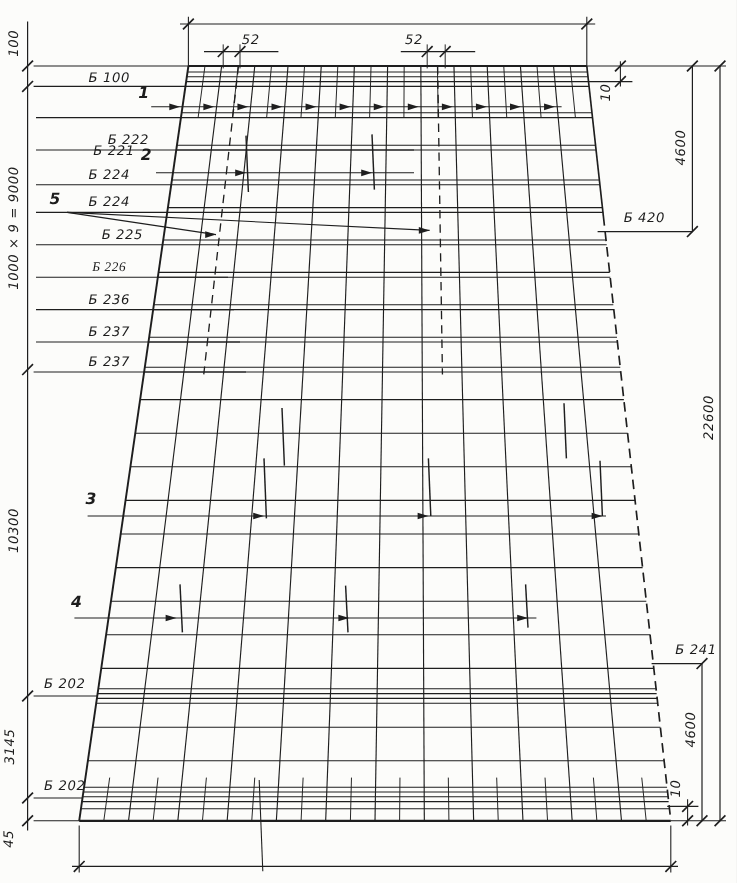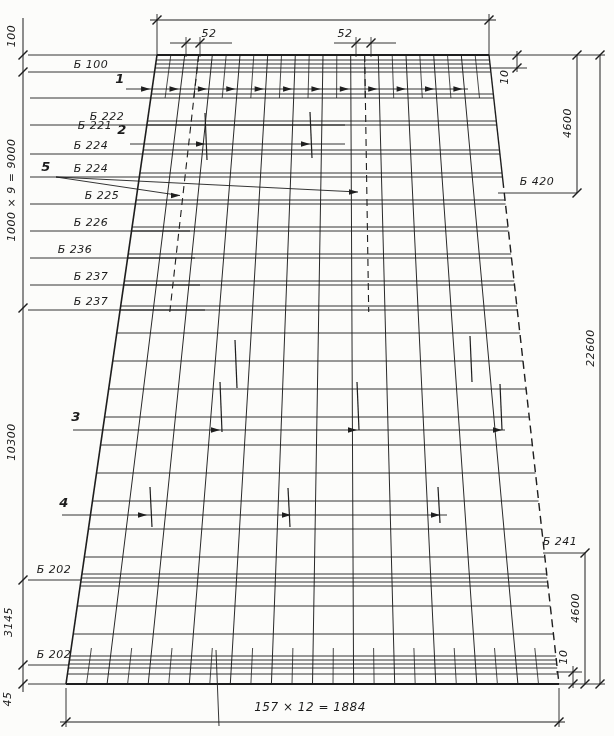--- a/index.html
+++ b/index.html
@@ -211,43 +211,42 @@
 
   <div class="lbl" style="left:197px;top:28px;width:24px;">52</div>
   <div class="lbl" style="left:333px;top:28px;width:24px;">52</div>
 
   <div class="lbl" style="left:72px;top:59px;width:38px;">Б 100</div>
   <div class="lbl" style="left:76px;top:84px;width:38px;margin-top:36px;">Б 221</div>
   <div class="lbl" style="left:88px;top:111px;width:38px;">Б 222</div>
   <div class="lbl" style="left:72px;top:140px;width:38px;">Б 224</div>
   <div class="lbl" style="left:72px;top:163px;width:38px;">Б 224</div>
   <div class="lbl" style="left:83px;top:190px;width:38px;">Б 225</div>
-  <div class="lbl" style="left:72px;top:217px;width:38px;">Б 226</div>
-  <div class="lbl" style="left:56px;top:244px;width:38px;">Б 236</div>
+  <div class="lbl" style="left:72px;top:217px;width:38px;font-family:Liberation Serif, serif;">Б 226</div>
+  <div class="lbl" style="left:72px;top:244px;width:38px;">Б 236</div>
   <div class="lbl" style="left:72px;top:271px;width:38px;">Б 237</div>
   <div class="lbl" style="left:72px;top:296px;width:38px;">Б 237</div>
 
   <div class="lbl" style="left:34px;top:564px;width:40px;">Б 202</div>
   <div class="lbl" style="left:34px;top:649px;width:40px;">Б 202</div>
 
   <div class="lbl" style="left:515px;top:176px;width:44px;">Б 420</div>
-  <div class="lbl" style="left:540px;top:536px;width:40px;">Б 241</div>
+  <div class="lbl" style="left:560px;top:536px;width:40px;">Б 241</div>
 
   <div class="lbl callout" style="left:112px;top:73px;width:16px;">1</div>
   <div class="lbl callout" style="left:114px;top:124px;width:16px;">2</div>
   <div class="lbl callout" style="left:68px;top:411px;width:16px;">3</div>
   <div class="lbl callout" style="left:56px;top:497px;width:16px;">4</div>
   <div class="lbl callout" style="left:38px;top:161px;width:16px;">5</div>
 
   <div class="lbl rot" style="left:-18px;top:30px;width:60px;">100</div>
   <div class="lbl rot" style="left:-43px;top:184px;width:110px;">1000 × 9 = 9000</div>
   <div class="lbl rot" style="left:-28px;top:436px;width:80px;">10300</div>
   <div class="lbl rot" style="left:-21px;top:616px;width:60px;">3145</div>
   <div class="lbl rot" style="left:-12px;top:693px;width:40px;">45</div>
 
   <div class="lbl rot" style="left:490px;top:71px;width:30px;">10</div>
   <div class="lbl rot" style="left:538px;top:117px;width:60px;">4600</div>
   <div class="lbl rot" style="left:551px;top:342px;width:80px;">22600</div>
   <div class="lbl rot" style="left:546px;top:602px;width:60px;">4600</div>
   <div class="lbl rot" style="left:549px;top:651px;width:30px;">10</div>
 
-  <div class="lbl lbl-lg" style="left:225px;top:701px;width:170px;">157 × 12 = 1884</div>
 </div>
 
 </body></html>

